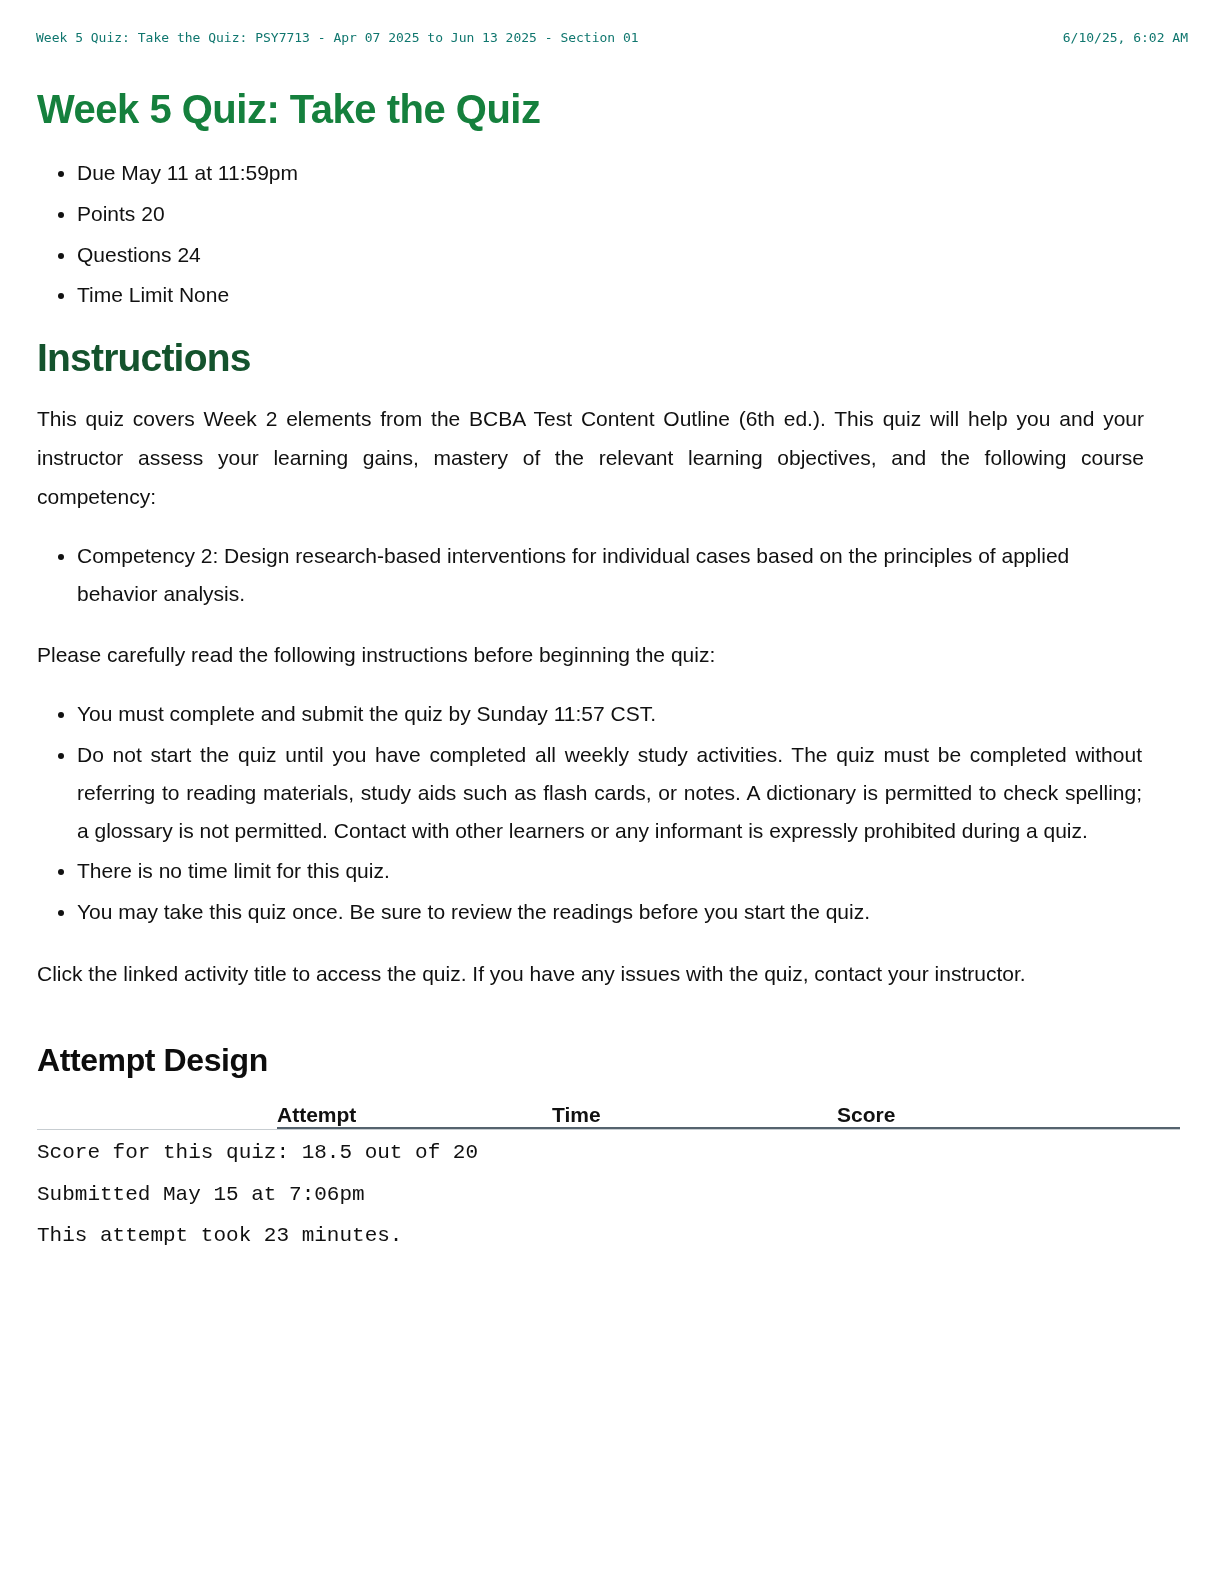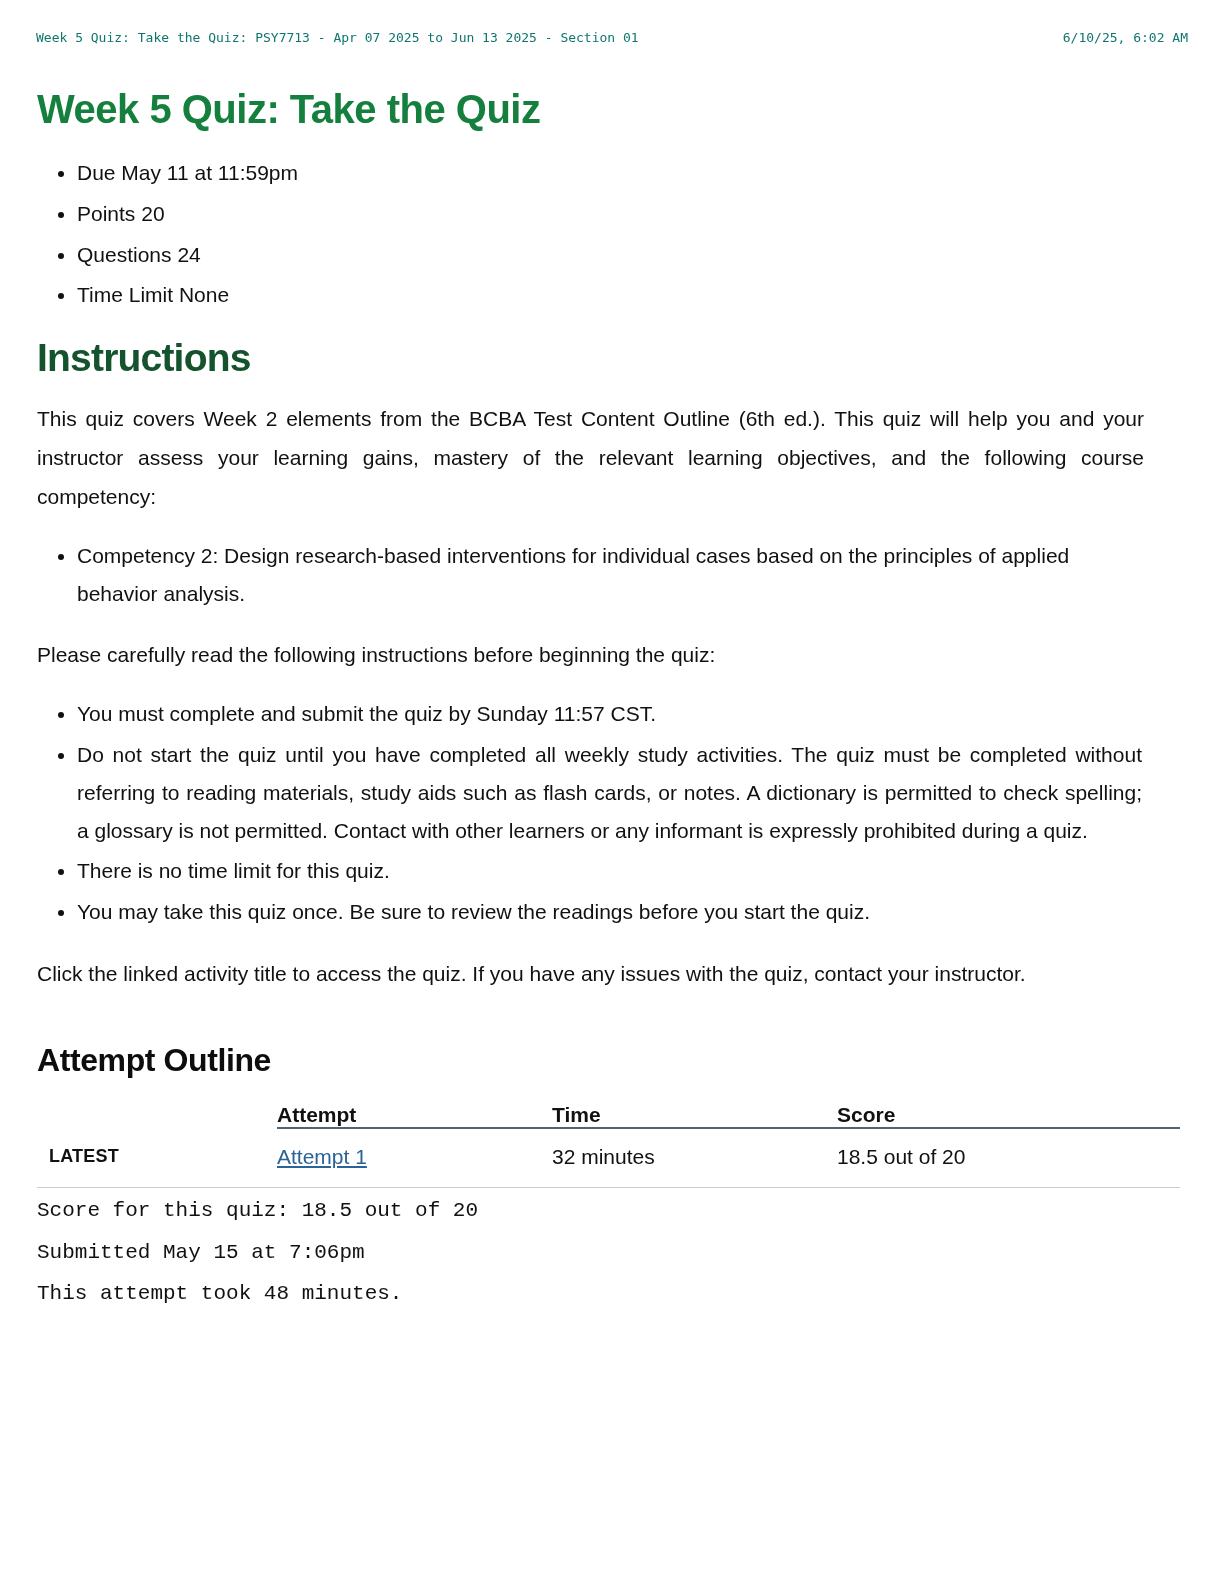--- a/index.html
+++ b/index.html
@@ -134,40 +134,32 @@
 
   <ul class="rules-list">
     <li>You must complete and submit the quiz by Sunday 11:57 CST.</li>
     <li>Do not start the quiz until you have completed all weekly study activities. The quiz must be completed without referring to reading materials, study aids such as flash cards, or notes. A dictionary is permitted to check spelling; a glossary is not permitted. Contact with other learners or any informant is expressly prohibited during a quiz.</li>
     <li>There is no time limit for this quiz.</li>
     <li>You may take this quiz once. Be sure to review the readings before you start the quiz.</li>
   </ul>
 
   <p class="body-text">Click the linked activity title to access the quiz. If you have any issues with the quiz, contact your instructor.</p>
 
-  <h2 class="attempt-heading">Attempt Outline</h2>
+  <h2 class="attempt-heading">Attempt Design</h2>
 
   <div class="ah-table">
     <div class="ah-grid ah-head">
       <div></div>
       <div>Attempt</div>
       <div>Time</div>
       <div>Score</div>
     </div>
     <div class="ah-head-rule"></div>
-    <div class="ah-grid ah-row">
-      <div class="ah-label">LATEST</div>
-      <div>
-        <a class="attempt-link">Attempt 1</a>
-      </div>
-      <div>32 minutes</div>
-      <div>18.5 out of 20</div>
-    </div>
     <div class="ah-row-rule"></div>
   </div>
 
   <div class="summary">
     <p>Score for this quiz: 18.5 out of 20</p>
     <p>Submitted May 15 at 7:06pm</p>
-    <p>This attempt took 48 minutes.</p>
+    <p>This attempt took 23 minutes.</p>
   </div>
 
 </main>
 
 </body></html>

